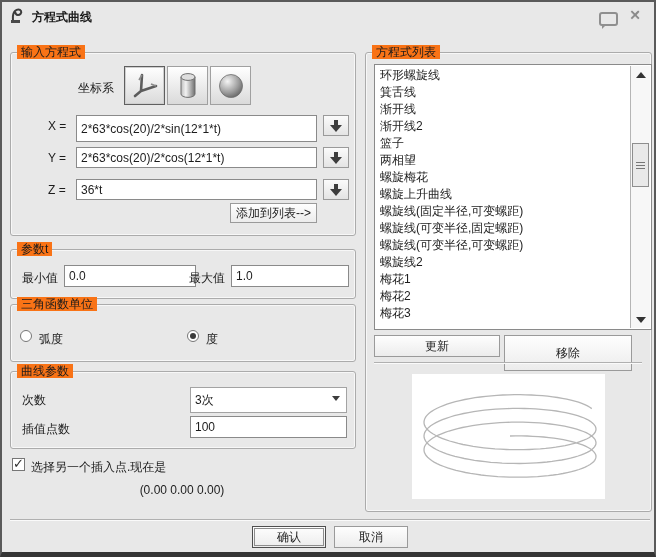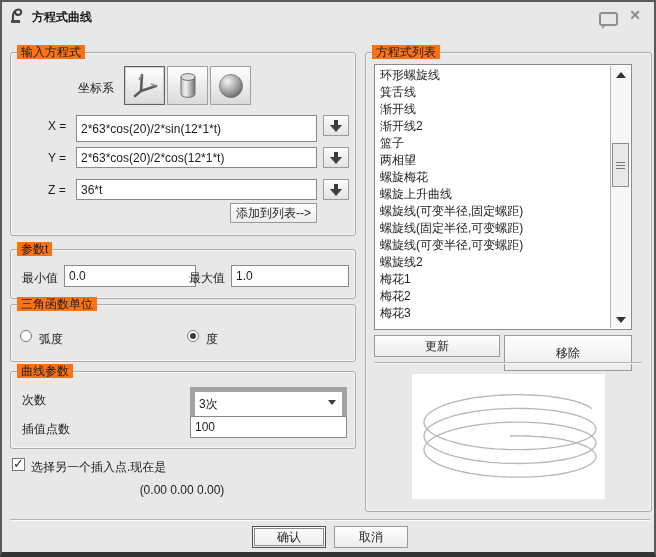--- a/index.html
+++ b/index.html
@@ -38,21 +38,21 @@
   .coord-btn{position:absolute;width:41px;height:39px;box-sizing:border-box;
     background:linear-gradient(#ffffff,#dadada);border:1px solid #a0a0a0;
     display:flex;align-items:center;justify-content:center;}
   .coord-btn.selected{border:1px solid #5f5f5f;box-shadow:inset 0 0 0 1px #cfcfcf;}
   .arrow-btn{position:absolute;width:26px;height:21px;box-sizing:border-box;
     background:linear-gradient(#fbfbfb,#e4e4e4);border:1px solid #9a9a9a;
     display:flex;flex-direction:column;align-items:center;justify-content:center;}
   .arrow-stem{width:4px;height:5px;background:#3d3d3d;}
   .arrow-head{width:0;height:0;border-left:6px solid transparent;border-right:6px solid transparent;
     border-top:7px solid #3d3d3d;}
-  .dropdown{position:absolute;box-sizing:border-box;background:#fff;border:5px solid #a3a3a3;
+  .dropdown{position:absolute;box-sizing:border-box;background:#fff;border:1px solid #a3a3a3;
     display:flex;align-items:center;padding:12px 4px;}
   .dd-arrow{position:absolute;right:6px;top:8px;width:0;height:0;
     border-left:4px solid transparent;border-right:4px solid transparent;border-top:5px solid #3d3d3d;}
   .radio{position:absolute;width:12px;height:12px;border:1px solid #767676;border-radius:50%;
     background:#fff;box-sizing:border-box;}
   .radio.checked::after{content:"";position:absolute;left:2px;top:2px;width:6px;height:6px;
     border-radius:50%;background:#3b3b3b;}
   .checkbox{position:absolute;width:13px;height:13px;box-sizing:border-box;
     background:#fff;border:1px solid #767676;}
   .checkbox .tick{position:absolute;left:0px;top:-3px;font-size:13px;font-weight:bold;color:#2e2e2e;}
@@ -185,32 +185,32 @@
   <span class="checkbox" style="left:10px;top:456px;">
     <span class="tick">✓</span>
   </span>
   <span class="lbl" style="left:29px;top:457px;">选择另一个插入点.现在是</span>
   <div class="coords-text" style="left:8px;top:481px;width:344px;">(0.00 0.00 0.00)</div>
 
   <div class="group" style="left:363px;top:50px;width:285px;height:458px;">
     <span class="group-label">方程式列表</span>
   </div>
 
-  <div class="listbox" style="left:372px;top:62px;width:258px;height:266px;">
+  <div class="listbox" style="left:372px;top:62px;width:278px;height:266px;">
     <div class="list-rows">
         <div class="list-item">环形螺旋线</div>
         <div class="list-item">箕舌线</div>
         <div class="list-item">渐开线</div>
         <div class="list-item">渐开线2</div>
         <div class="list-item">篮子</div>
         <div class="list-item">两相望</div>
         <div class="list-item">螺旋梅花</div>
         <div class="list-item">螺旋上升曲线</div>
+        <div class="list-item">螺旋线(固定半径,可变螺距)</div>
         <div class="list-item">螺旋线(可变半径,固定螺距)</div>
-        <div class="list-item">螺旋线(固定半径,可变螺距)</div>
         <div class="list-item">螺旋线(可变半径,可变螺距)</div>
         <div class="list-item">螺旋线2</div>
         <div class="list-item">梅花1</div>
         <div class="list-item">梅花2</div>
         <div class="list-item">梅花3</div>
       </div>
     <div class="scrollbar">
       <div class="sb-up">
           <span class="tri-up"></span>
         </div>

